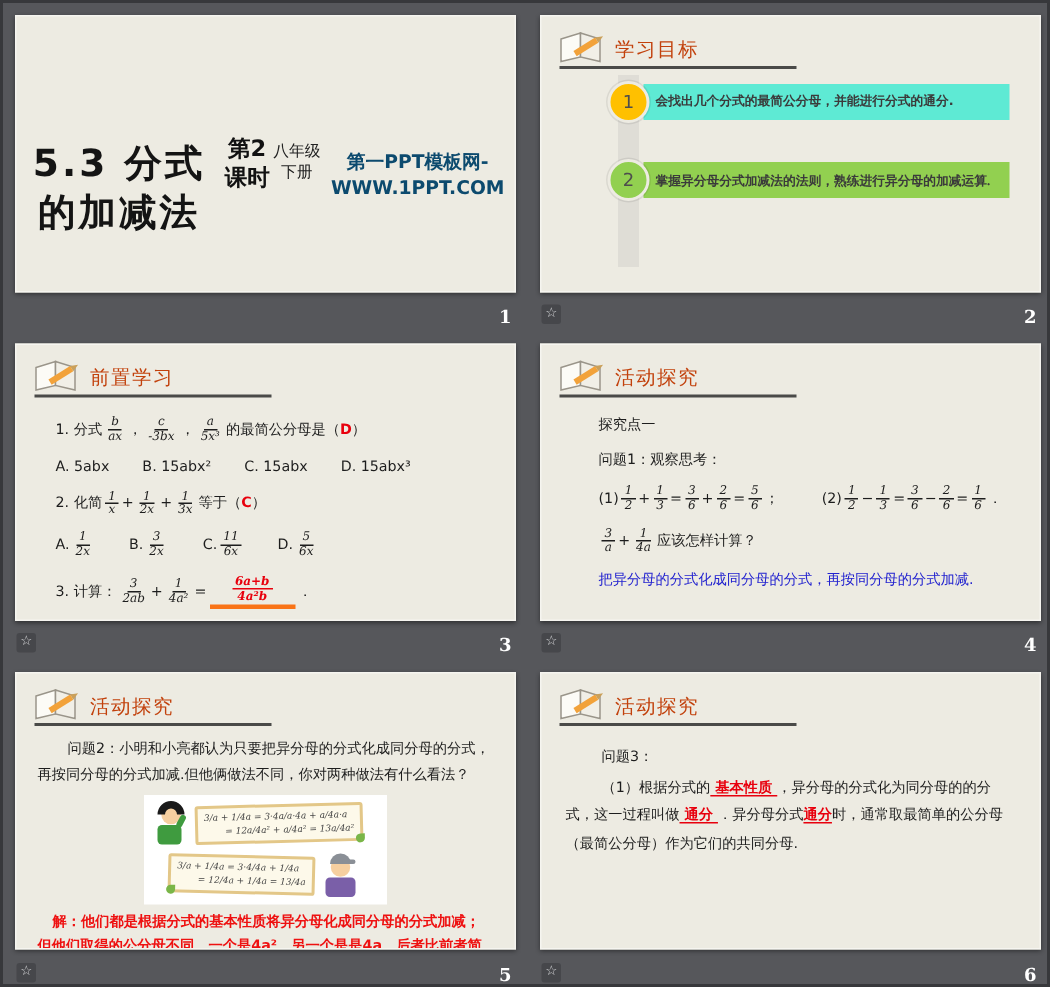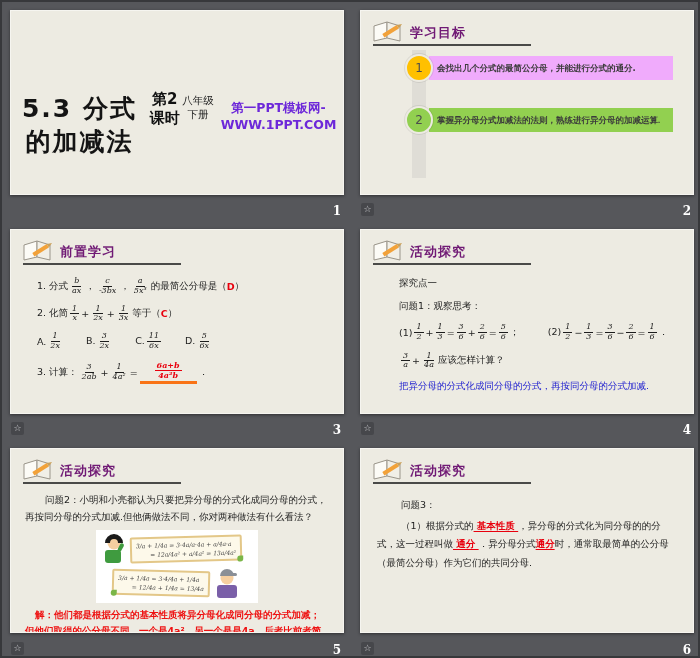--- a/index.html
+++ b/index.html
@@ -4,27 +4,27 @@
 <style>
   html,body{margin:0;padding:0;}
   body{width:700px;height:658px;background:#56575B;font-family:"DejaVu Sans","Liberation Sans",sans-serif;overflow:hidden;}
   .wrap{width:700px;height:658px;display:grid;grid-template-columns:350px 350px;grid-template-rows:219px 219px 220px;box-sizing:border-box;border:2px solid #37383b;}
   .cell{position:relative;box-sizing:border-box;padding:8px 8px 0 8px;}
   .slide{width:334px;height:185px;background:#EDEBE2;border:1px solid #f6f5f0;box-sizing:border-box;box-shadow:0 1px 3px rgba(0,0,0,.45);overflow:hidden;position:relative;}
   .pagenum{position:absolute;right:11px;bottom:3px;color:#ffffff;font-weight:bold;font-size:12px;font-family:"DejaVu Serif","Liberation Serif",serif;}
   .wm{position:absolute;left:9px;bottom:5px;width:13px;height:13px;background:#46474b;border-radius:2px;color:#d3d4d6;font-size:9px;line-height:13px;text-align:center;}
   
   .hdr{display:flex;align-items:flex-end;gap:5px;margin:9px 0 0 12px;width:158px;border-bottom:2px solid #4a4a48;padding-bottom:2px;}
-  .htitle{font-size:13px;font-weight:bold;color:#701a75;letter-spacing:1px;}
+  .htitle{font-size:13px;font-weight:normal;color:#c2410c;letter-spacing:1px;}
   
   .s1{display:flex;align-items:center;text-align:center;}
   .s1-title{margin-top:44px;font-size:25px;font-weight:bold;color:#141414;letter-spacing:2px;}
   .s1-sub{margin-top:13px;font-size:15px;font-weight:bold;color:#111;}
   .s1-grade{margin-top:10px;font-size:10.5px;color:#222;}
-  .s1-footer{margin-top:26px;font-size:12.5px;font-weight:bold;color:#6d28d9;}
+  .s1-footer{margin-top:26px;font-size:12.5px;font-weight:bold;color:#0c4a6e;}
   
   .s2-body{position:relative;height:140px;}
   .strip{position:absolute;left:51px;top:4px;width:14px;height:128px;background:#DFDDD6;}
   .obj-row{position:absolute;left:44px;display:flex;align-items:center;}
   .obj-row.r1{top:8px;}
   .obj-row.r2{top:60px;}
   .obj-circle{width:24px;height:24px;border-radius:50%;border:2px solid #EDEBE2;box-shadow:0 0 0 1px rgba(0,0,0,.08);display:flex;align-items:center;justify-content:center;font-size:12px;color:#4d4d4d;flex:0 0 auto;z-index:1;}
   .obj-bar{margin-left:-4px;width:228px;padding:7px 8px;font-size:8.5px;font-weight:bold;color:#3b3b3b;line-height:1.25;}
   
   .body3{margin:12px 0 0 26px;}
@@ -85,21 +85,21 @@
               <polygon points="26,9 31,11 26,13" fill="#caa05a"></polygon>
             </g>
           </svg>
         </span>
         <span class="htitle">学习目标</span>
       </div>
       <div class="s2-body">
         <div class="strip"></div>
         <div class="obj-row r1">
           <span class="obj-circle" style="background: rgb(255, 192, 0);">1</span>
-          <span class="obj-bar" style="background: #f0abfc;">会找出几个分式的最简公分母，并能进行分式的通分.</span>
+          <span class="obj-bar" style="background: #5eead4;">会找出几个分式的最简公分母，并能进行分式的通分.</span>
         </div>
         <div class="obj-row r2">
           <span class="obj-circle" style="background: rgb(146, 208, 80);">2</span>
           <span class="obj-bar" style="background: rgb(146, 208, 80); font-family: Liberation Serif, serif;">掌握异分母分式加减法的法则，熟练进行异分母的加减运算.</span>
         </div>
       </div>
     </div>
     <span class="wm">☆</span>
     <span class="pagenum">2</span>
   </div>
@@ -132,20 +132,23 @@
               <span class="den">-3bx</span>
             </span>
             <span>，</span>
             <span class="frac">
               <span class="num">a</span>
               <span class="den">5x³</span>
             </span>
             <span> 的最简公分母是（ </span>
             <span class="red b">D</span>
             <span> ）</span>
+          </div>
+        <div class="line">
+            <span>A. 5abx　　 B. 15abx²　　 C. 15abx　　 D. 15abx³</span>
           </div>
         <div class="line">
             <span>2. 化简</span>
             <span class="frac">
               <span class="num">1</span>
               <span class="den">x</span>
             </span>
             <span>+</span>
             <span class="frac">
               <span class="num">1</span>

